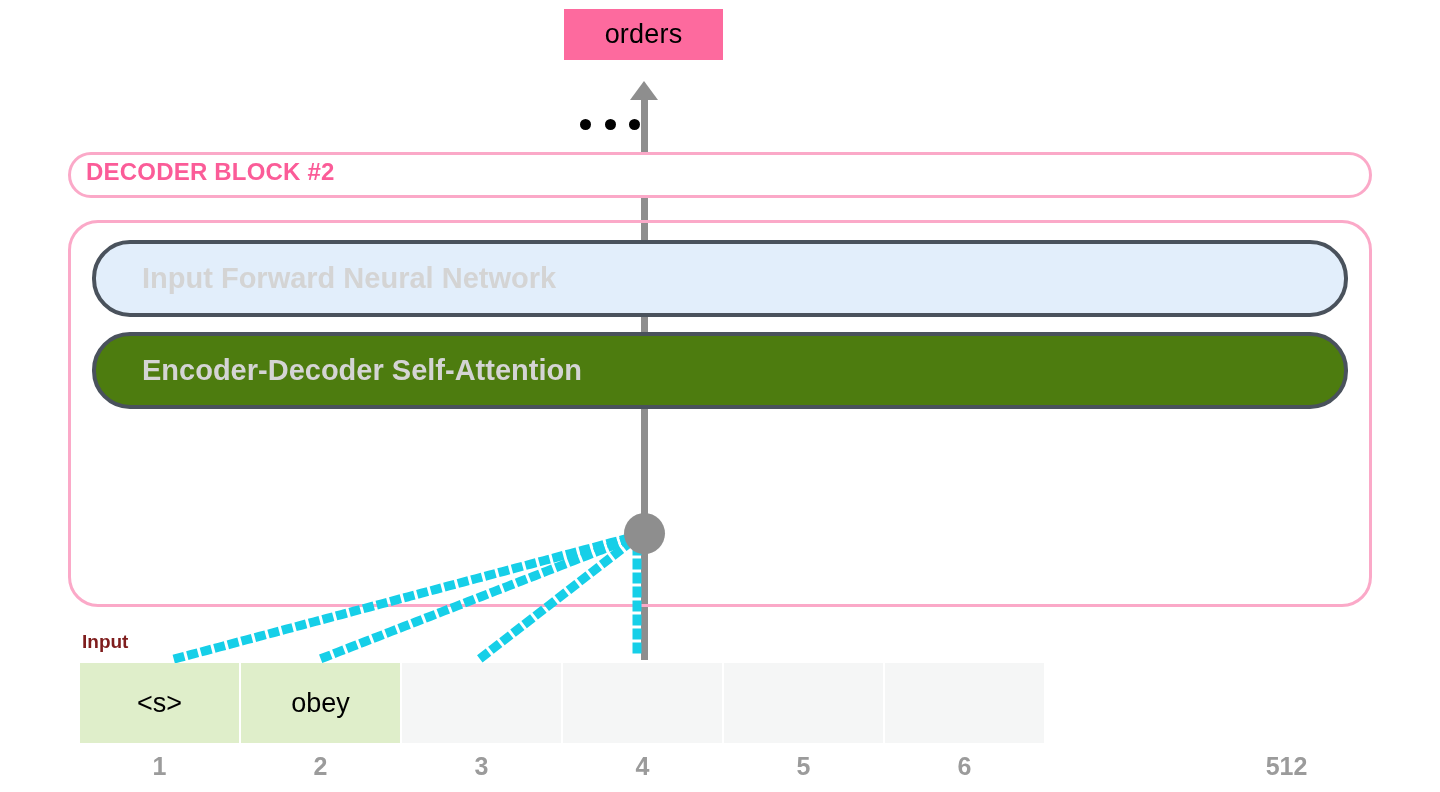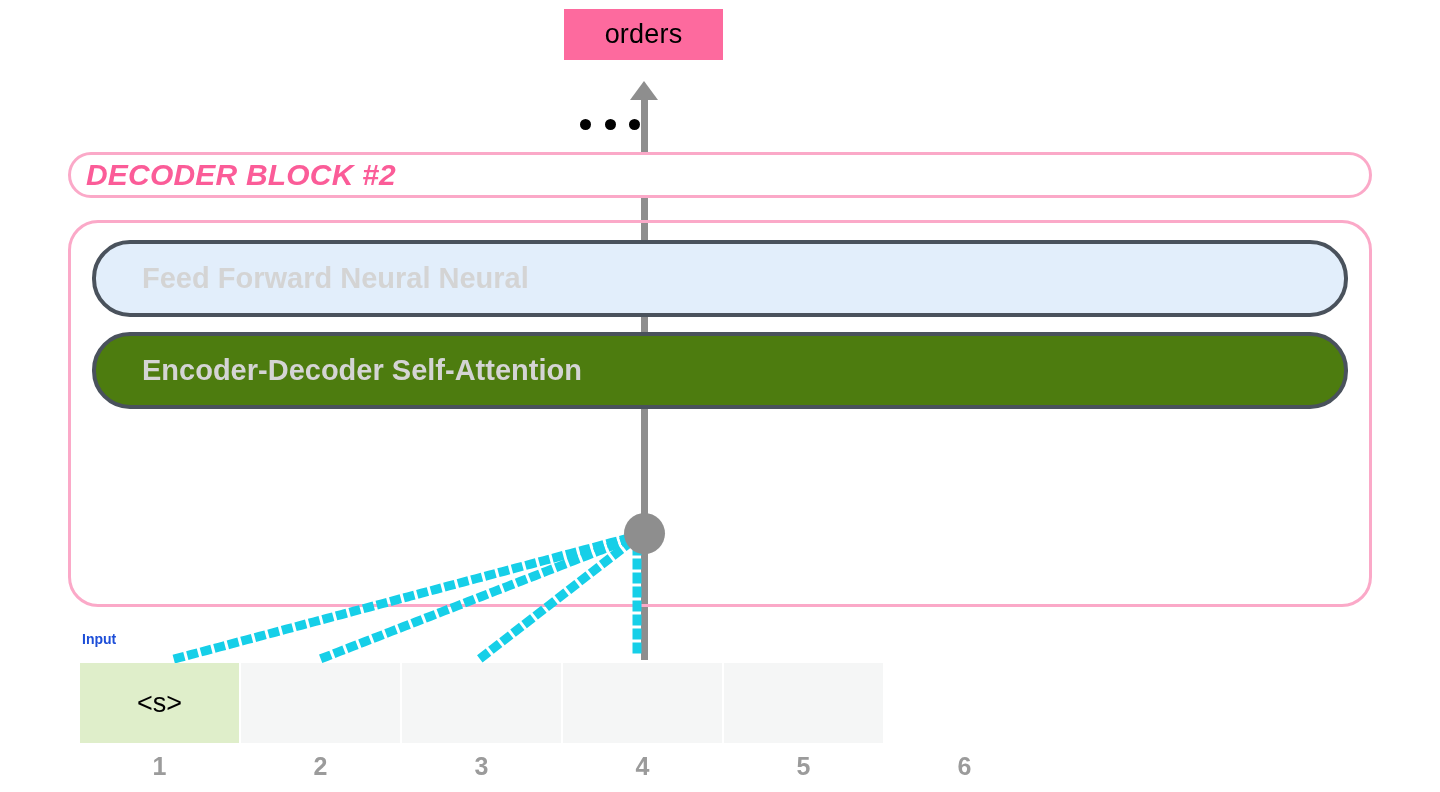--- a/index.html
+++ b/index.html
@@ -85,26 +85,25 @@
     height: 46px;
     box-sizing: border-box;
     border: 3px solid #fba9c8;
     border-radius: 26px;
     background: #ffffff;
   }
   #decoder-label-text {
     position: absolute;
     left: 86px;
     top: 158px;
-    font-size: 30px;
+    font-size: 24px;
     font-weight: bold;
     color: #fb5c98;
     letter-spacing: 0.2px;
     white-space: nowrap;
-    font-style: italic;
   }
 
   
   #decoder-container {
     position: absolute;
     left: 68px;
     top: 220px;
     width: 1304px;
     height: 387px;
     box-sizing: border-box;
@@ -176,23 +175,23 @@
     width: 1440px;
     height: 792px;
     pointer-events: none;
   }
 
   
   #input-label {
     position: absolute;
     left: 82px;
     top: 631px;
-    font-size: 14px;
-    font-weight: bold;
-    color: #1d4ed8;
+    font-size: 19px;
+    font-weight: bold;
+    color: #7f1d1d;
   }
   #token-row {
     position: absolute;
     left: 80px;
     top: 663px;
     display: flex;
   }
   .token-cell {
     width: 159px;
     height: 80px;
@@ -237,21 +236,21 @@
 
   <div id="flow-arrow-shaft"></div>
   <div id="flow-arrow-head"></div>
 
   <div id="decoder-label-pill"></div>
   <div id="decoder-label-text">DECODER BLOCK #2</div>
 
   <div id="decoder-container"></div>
 
   <div id="sublayer-ffnn" class="sublayer">
-    <span class="sublayer-label">Feed Forward Neural Neural</span>
+    <span class="sublayer-label">Input Forward Neural Network</span>
   </div>
 
   <div id="sublayer-encdec" class="sublayer">
     <span class="sublayer-label">Encoder-Decoder Self-Attention</span>
   </div>
 
 
   <svg id="attention-lines" viewBox="0 0 1440 792" xmlns="http://www.w3.org/2000/svg">
     <g stroke="#16cfe8" stroke-width="9" stroke-linecap="square" stroke-dasharray="2 12" fill="none">
       <line x1="640" y1="535" x2="167" y2="661"></line>
@@ -260,29 +259,31 @@
       <line x1="637" y1="535" x2="637" y2="661"></line>
     </g>
   </svg>
 
   <div id="attention-node"></div>
 
   <div id="input-label">Input</div>
 
   <div id="token-row">
     <div class="token-cell filled">&lt;s&gt;</div>
+    <div class="token-cell filled">obey</div>
     <div class="token-cell empty"></div>
     <div class="token-cell empty"></div>
     <div class="token-cell empty"></div>
     <div class="token-cell empty"></div>
   </div>
 
   <div id="index-row">
     <div class="index-cell">1</div>
     <div class="index-cell">2</div>
     <div class="index-cell">3</div>
     <div class="index-cell">4</div>
     <div class="index-cell">5</div>
     <div class="index-cell">6</div>
     <div class="index-cell"></div>
+    <div class="index-cell">512</div>
   </div>
 
 </div>
 
 </body></html>

